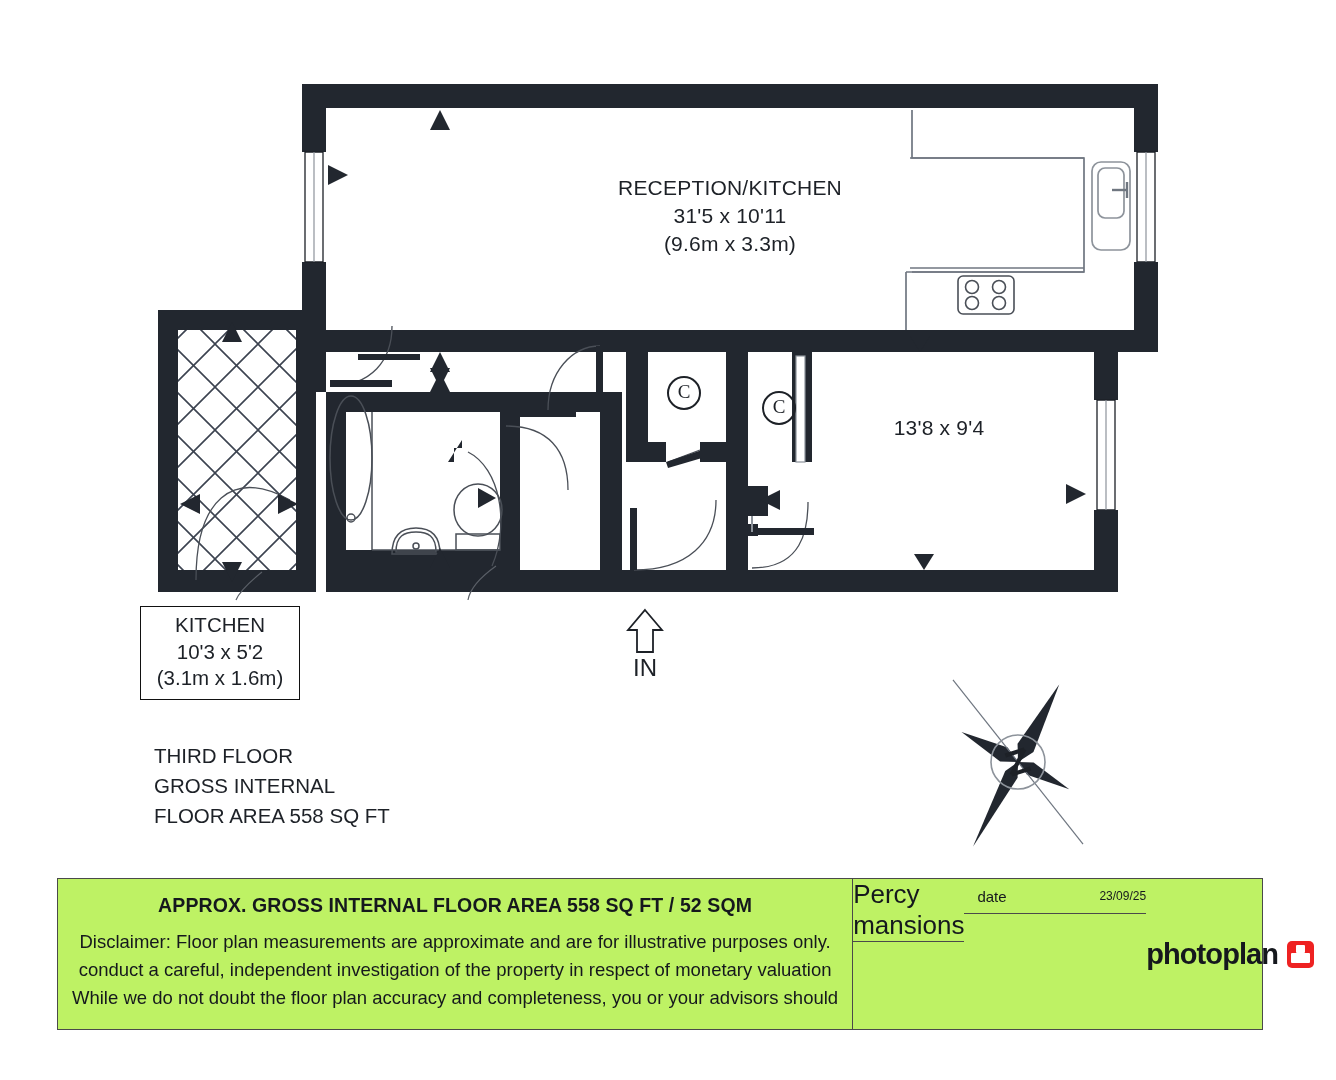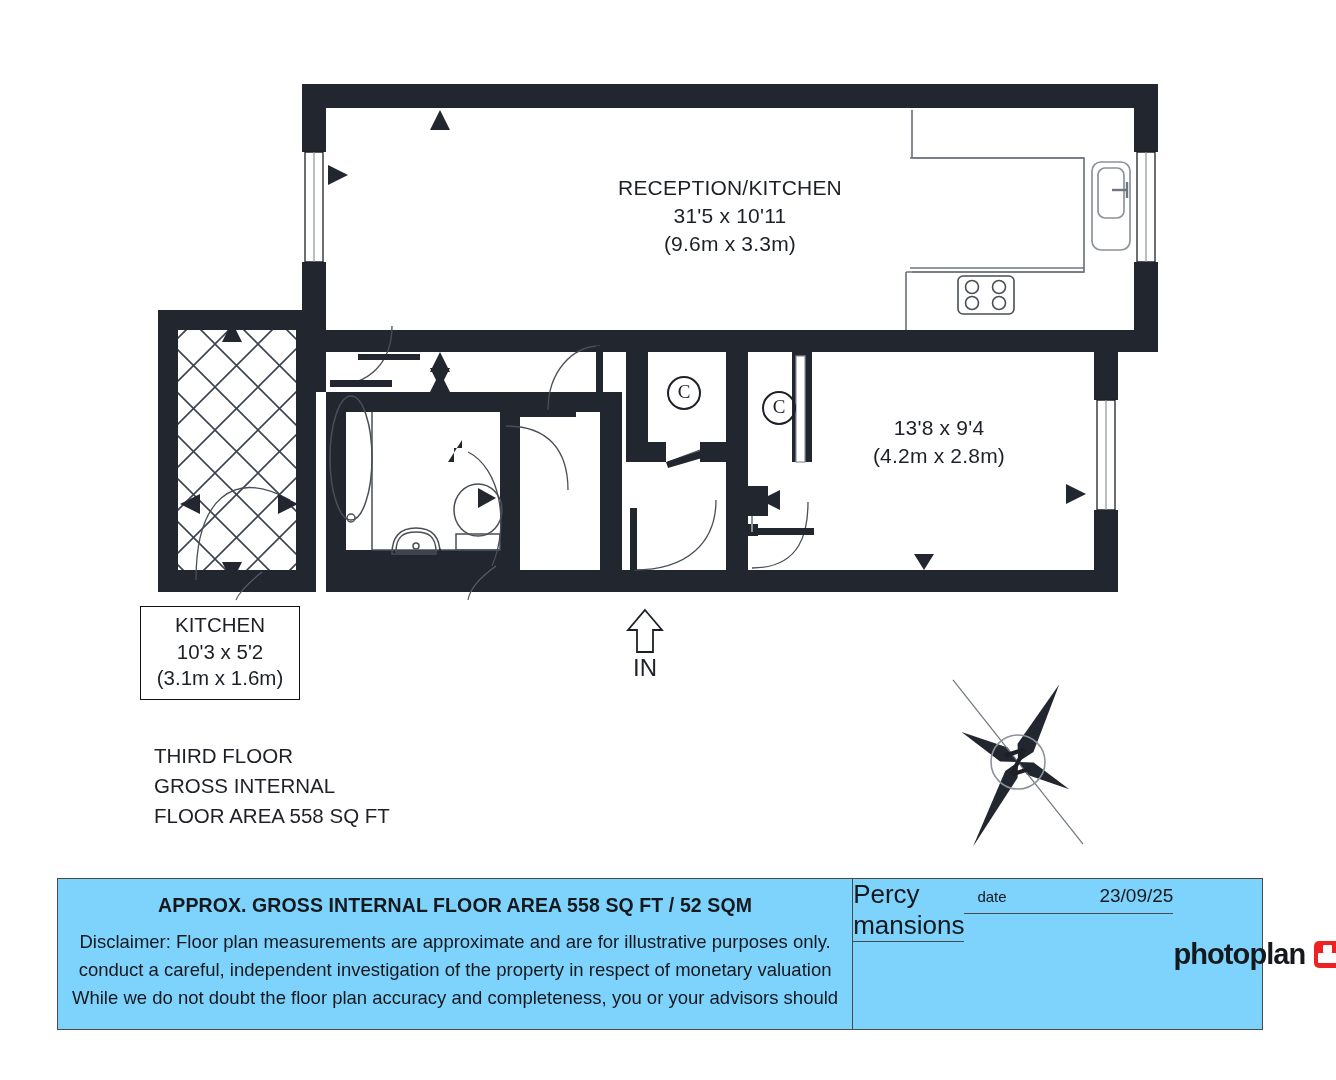--- a/index.html
+++ b/index.html
@@ -89,21 +89,21 @@
   
   #footer {
     position: absolute;
     left: 57px;
     top: 878px;
     width: 1206px;
     height: 152px;
     border: 1.6px solid #4a4a4a;
     box-sizing: border-box;
     display: flex;
-    background: #7dd3fc;
+    background: #bef264;
   }
   #footer-left {
     width: 880px;
     box-sizing: border-box;
     border-right: 1.6px solid #4a4a4a;
     padding: 9px 14px 6px;
     text-align: center;
   }
   #footer-area-title {
     font-size: 19.5px;
@@ -135,21 +135,21 @@
   #date-row {
     height: 34px;
     border-bottom: 1.6px solid #4a4a4a;
     display: flex;
     align-items: center;
     font-size: 15px;
     color: #15181d;
     gap: 48px;
   }
   #date-label { padding-left: 13px; width: 74px; }
-  #date-value { font-size: 19px; }
+  #date-value { font-size: 12px; }
   #logo-row {
     flex: 1;
     display: flex;
     align-items: center;
     justify-content: center;
     gap: 9px;
   }
   #logo-word {
     font-size: 29px;
     font-weight: bold;
@@ -385,21 +385,20 @@
   </svg>
 
   <div class="room-label" style="left:558px; top:174px; width:344px;">
     <span class="ln">RECEPTION/KITCHEN</span>
     <span class="ln">31'5 x 10'11</span>
     <span class="ln">(9.6m x 3.3m)</span>
   </div>
 
   <div class="room-label" style="left:826px; top:414px; width:226px;">
     <span class="ln">13'8 x 9'4</span>
-    <span class="ln">(4.2m x 2.8m)</span>
   </div>
 
   <div class="boxed-label" style="left:140px; top:606px; width:160px;">
     <span class="ln">KITCHEN</span>
     <span class="ln">10'3 x 5'2</span>
     <span class="ln">(3.1m x 1.6m)</span>
   </div>
 
 
   <div class="c-mark" style="left:667px; top:376px;">

